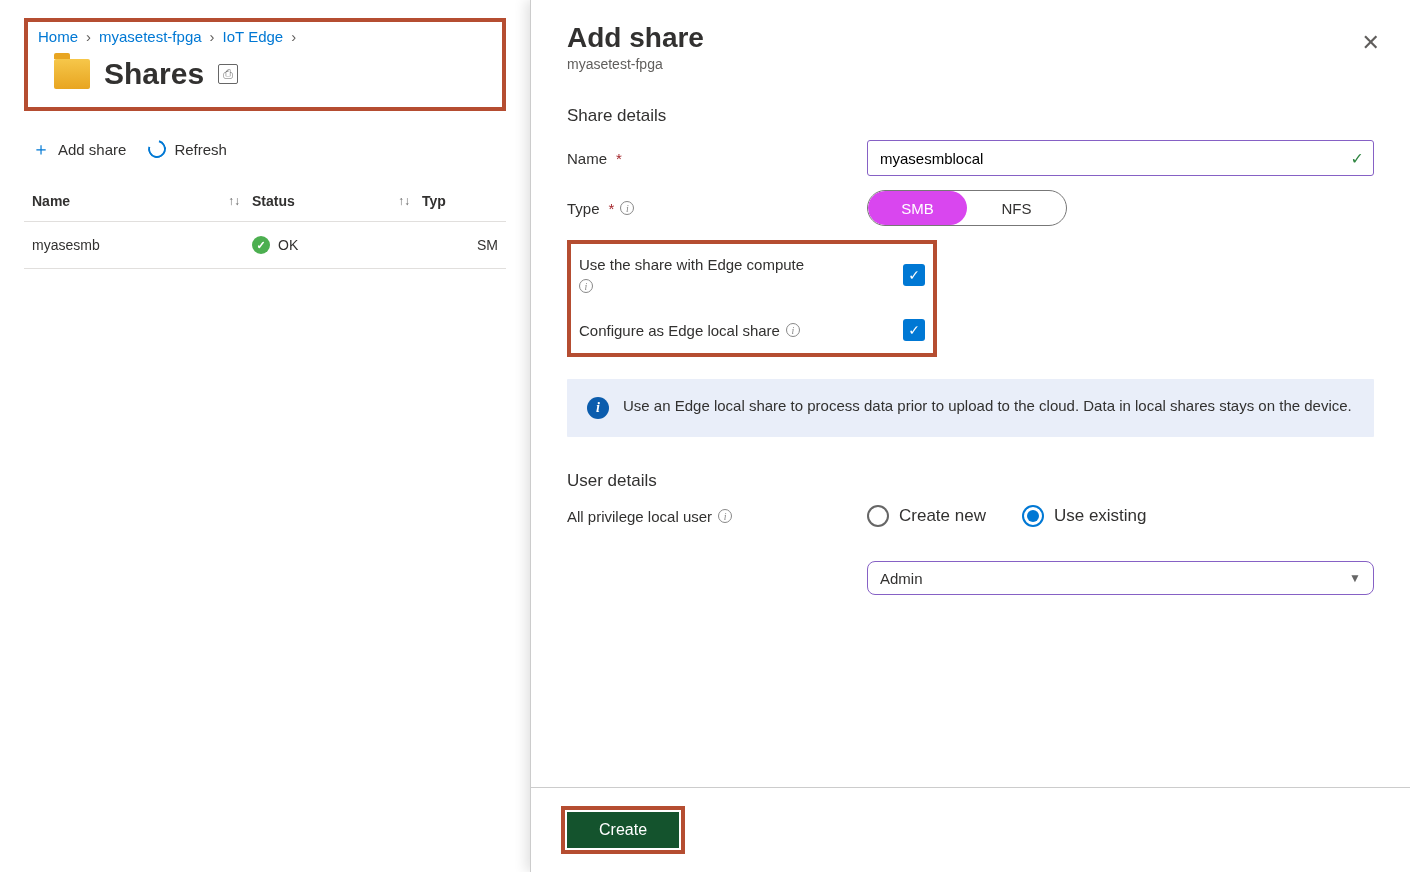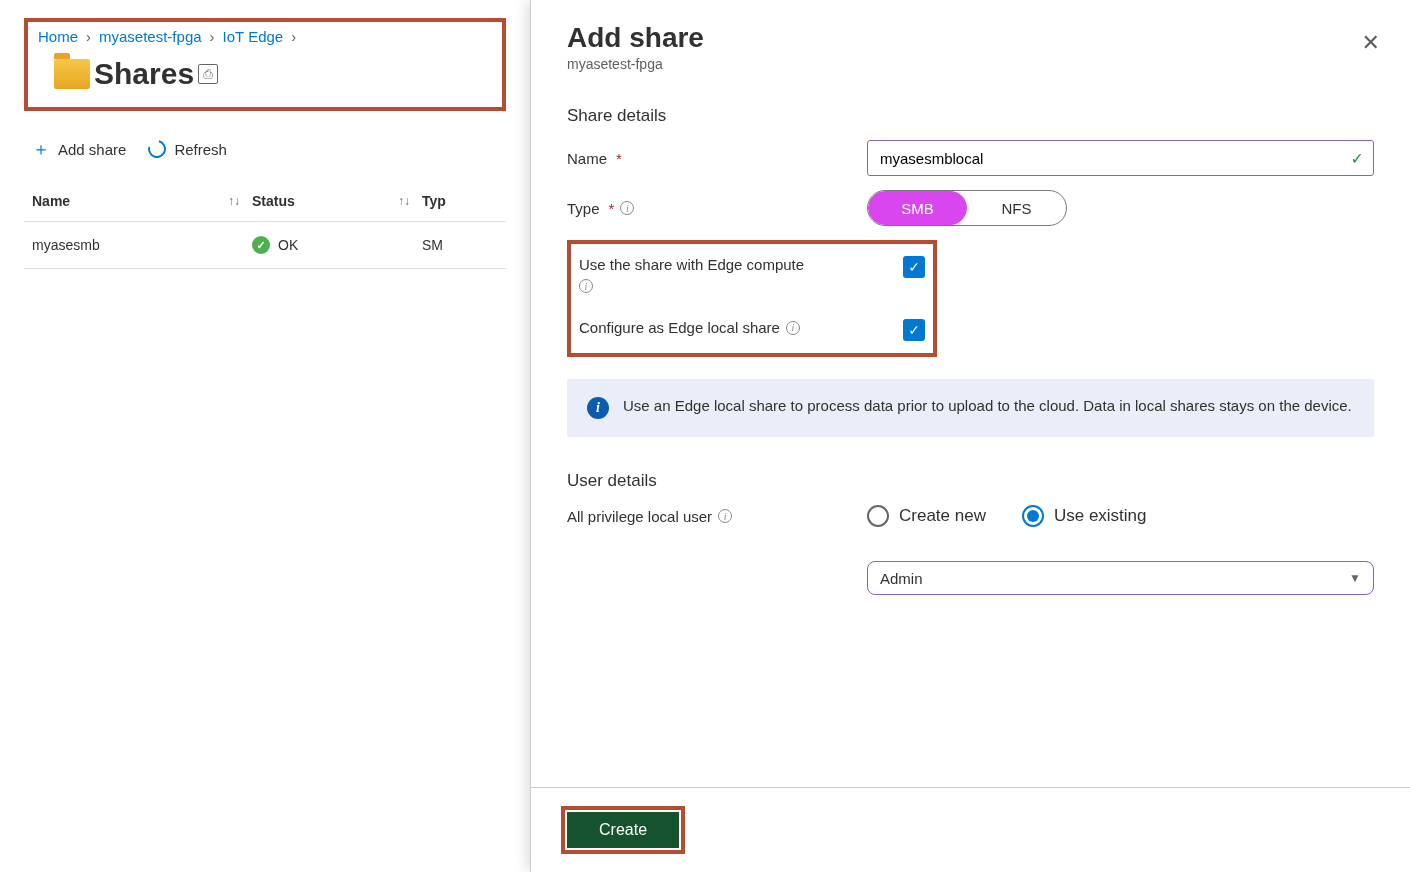--- a/index.html
+++ b/index.html
@@ -30,21 +30,21 @@
     .breadcrumb {
       font-size: 15px;
       display: flex;
       align-items: center;
       gap: 8px;
       margin-bottom: 12px;
       flex-wrap: wrap;
     }
     .breadcrumb a { color: #0078d4; text-decoration: none; }
     .breadcrumb .chevron { color: #605e5c; }
-    .page-title-row { display: flex; align-items: center; gap: 4px; padding-left: 16px; }
+    .page-title-row { display: flex; align-items: center; gap: 14px; padding-left: 16px; }
     .folder-icon {
       width: 36px; height: 30px;
       background: linear-gradient(#f6c74a,#e8a521);
       border-radius: 2px;
       position: relative;
     }
     .folder-icon::before {
       content: "";
       position: absolute;
       left: 0; top: -6px;
@@ -78,21 +78,21 @@
     .toolbar-btn .refresh-ic {
       width:18px;height:18px;border:2px solid #0078d4;border-radius:50%;
       border-top-color:transparent;transform:rotate(-30deg);
     }
     .table { width: 100%; margin-top: 8px;}
     .table-head, .table-row {
       display:flex; align-items:center;
       border-bottom:1px solid #e1dfdd;
     }
     .table-head { font-weight:600; color:#323130; padding:12px 8px;}
-    .table-row { padding:14px 8px;}
+    .table-row { padding:14px 8px;text-align:right;}
     .col-name{width:220px; display:flex;align-items:center;gap:6px;}
     .col-status{width:170px;display:flex;align-items:center;gap:8px;}
     .col-type{flex:1;}
     .sort-ic{font-size:12px;color:#666;margin-left:auto;padding-right:12px;}
     .ok-circle{
       width:18px;height:18px;border-radius:50%;
       background:#4caf50;display:flex;align-items:center;justify-content:center;
       color:#fff;font-size:11px;font-weight:700;
     }
 
@@ -136,21 +136,21 @@
     }
     .toggle-opt{
       flex:1;display:flex;align-items:center;justify-content:center;
       font-size:15px;cursor:pointer;
     }
     .toggle-opt.active{
       background:#d946ef;color:#fff;border-radius:18px;
     }
 
     .highlight-box{border:4px solid #b54d31;padding:12px 8px;margin:6px 0;width:370px;}
-    .check-row{display:flex;align-items:flex-start;justify-content:space-between;margin-bottom:26px;}
+    .check-row{display:flex;align-items:center;justify-content:space-between;margin-bottom:26px;}
     .check-row:last-child{margin-bottom:0;}
     .check-label{font-size:15px;max-width:280px;}
     .checkbox{
       width:22px;height:22px;background:#0078d4;border-radius:3px;
       display:flex;align-items:center;justify-content:center;color:#fff;font-size:14px;cursor:pointer;
     }
 
     .info-banner{
       background:#e9eef9;padding:18px 20px;border-radius:1px;
       display:flex;gap:14px;margin-top:22px;font-size:15px;color:#323130;

